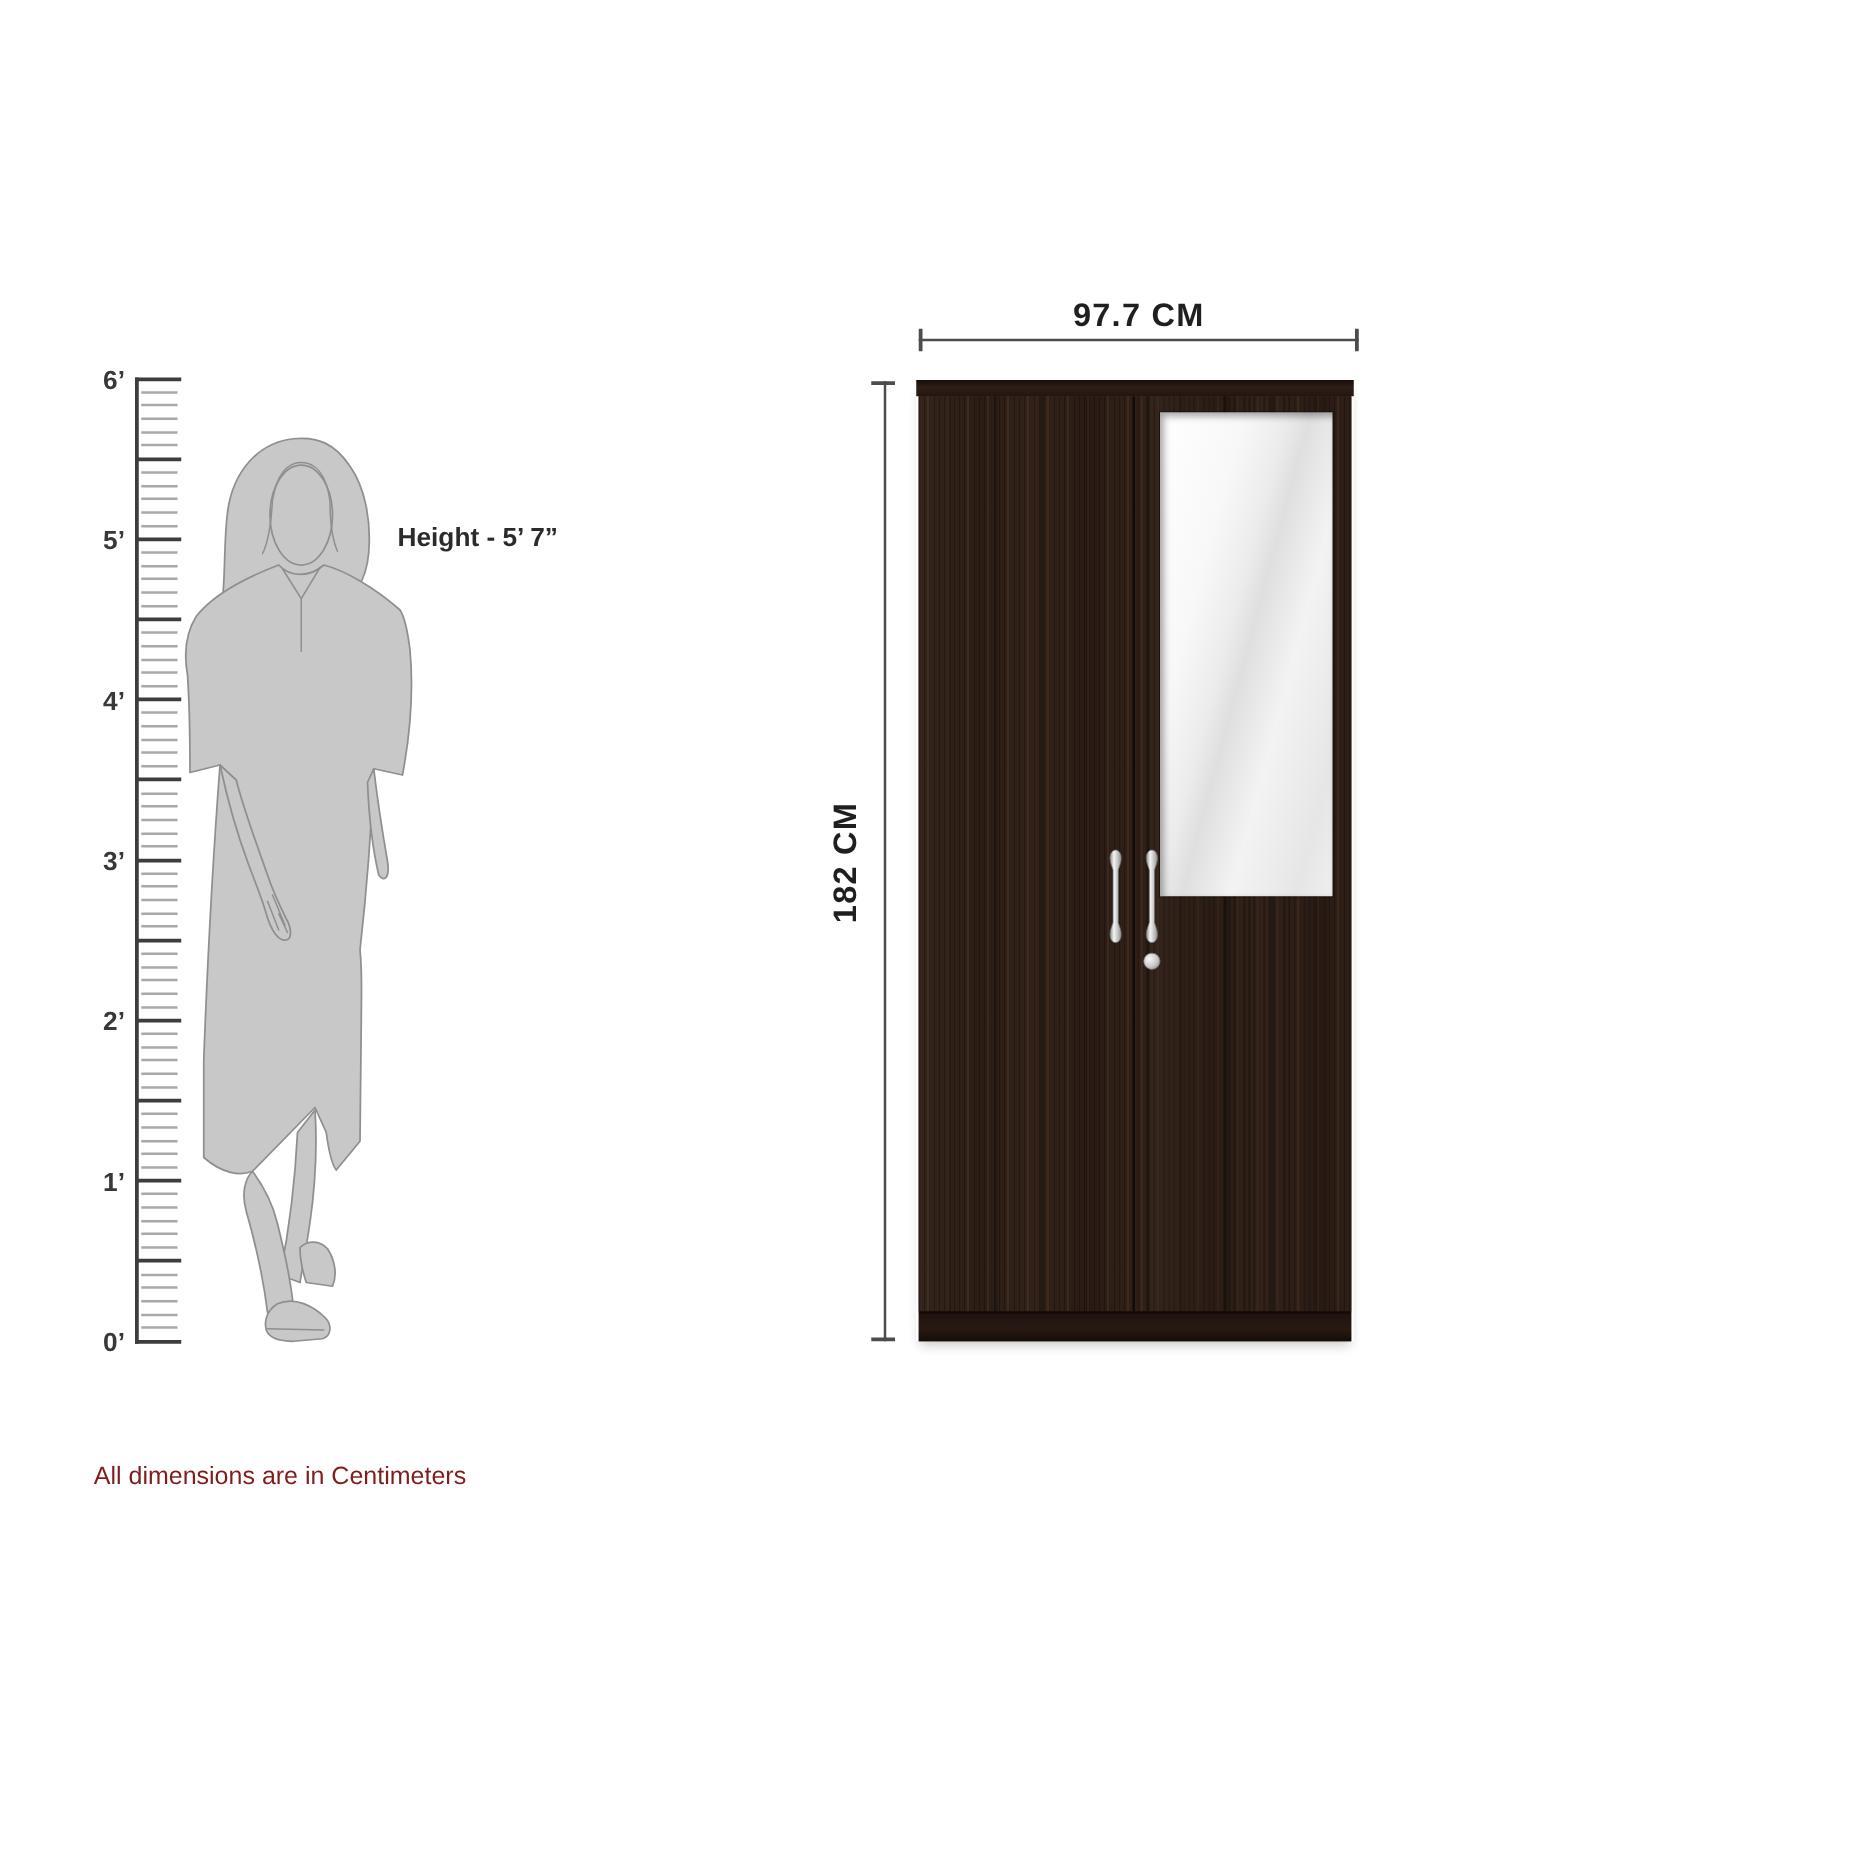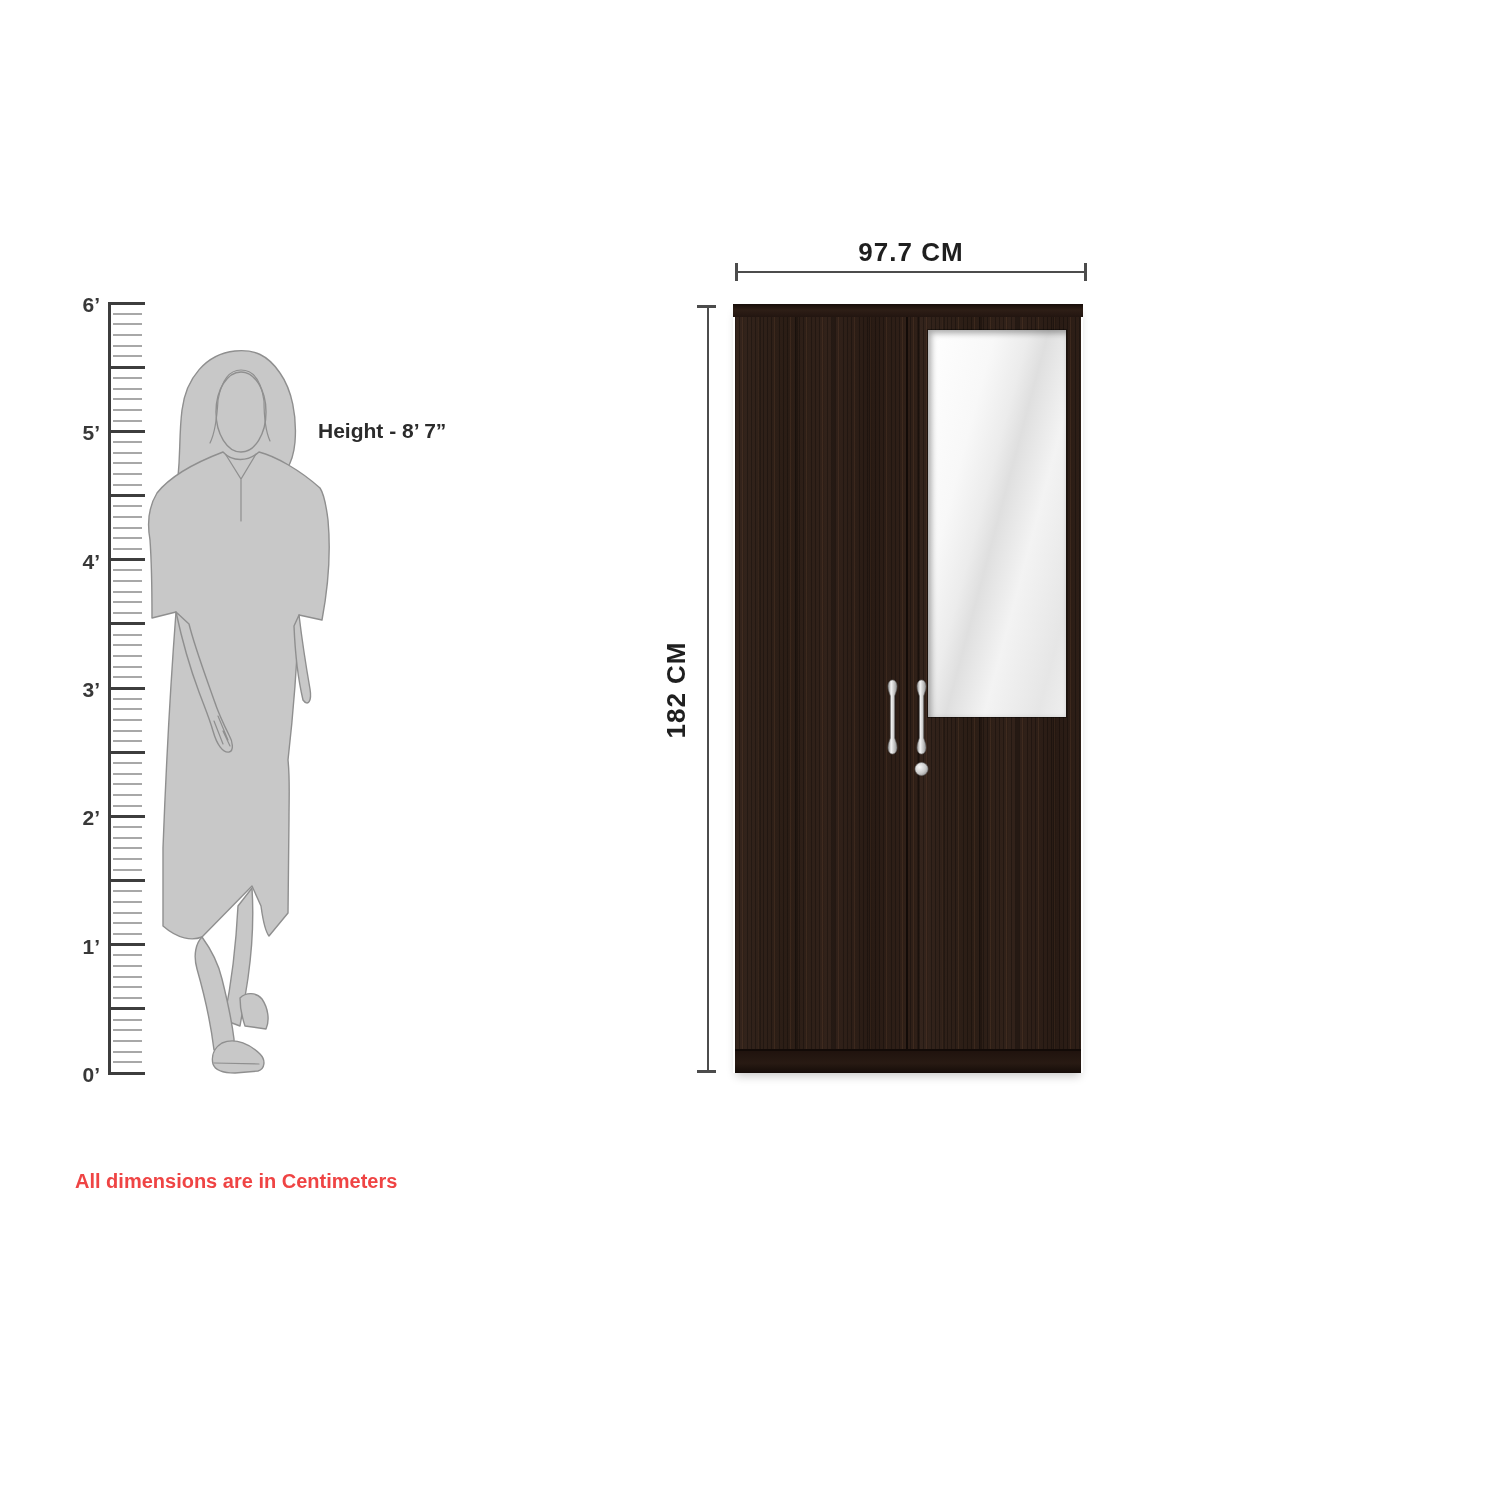--- a/index.html
+++ b/index.html
@@ -61,21 +61,21 @@
     background:linear-gradient(180deg,#20130e,#281a13 55%,#150c08);
     border-top:2px solid #120a07;box-sizing:border-box;
   }
   .mirror{
     position:absolute;left:193px;top:13px;width:138px;height:387px;
     background:linear-gradient(105deg,#ffffff 0%,#f8f8f8 28%,#ececec 42%,#dfdfdf 50%,#f3f3f3 66%,#e6e6e6 88%,#efefef 100%);
     box-shadow:inset 3px 3px 6px rgba(0,0,0,.35), 0 0 0 1px rgba(0,0,0,.38);
   }
   .hardware{position:absolute;left:150px;top:360px;width:45px;height:105px;}
   
-  .footnote{position:absolute;left:75px;top:1170px;font-size:20px;font-weight:700;color:#ef4444;}
+  .footnote{position:absolute;left:75px;top:1170px;font-size:20px;font-weight:400;color:#7f1d1d;}
 </style>
 </head>
 <body>
 
 <div class="stage">
 
   <div class="ruler" id="ruler">
     <div class="ruler-spine"></div>
   <div class="tick major" style="top: -1.5px;"></div>
       <div class="foot-label" style="top: -11px;">6’</div>
@@ -172,21 +172,21 @@
       <path d="M82,695 C74,700 71,708 73,716 C75,722 83,725 95,725 L118,723 C125,721 126,712 120,706 C111,697 96,689 82,695 Z"></path>
     </g>
     <g fill="none" stroke="#8f8f8f" stroke-width="1.2" stroke-linecap="round">
       <path d="M78,52 C82,30 90,22 101,22 C112,22 121,31 124,53 M78,52 C77,70 75,85 70,95 M124,53 C124,70 126,84 130,93"></path>
       <path d="M86,107 L101,131 L116,106 M101,131 L101,173"></path>
       <path d="M78,368 L88,392 M74,373 L83,396 M83,383 L90,398"></path>
       <path d="M74,715 L119,716"></path>
     </g>
   </svg>
 
-  <div class="height-label">Height - 8’ 7”</div>
+  <div class="height-label">Height - 5’ 7”</div>
 
   <div class="dim-w-label">97.7 CM</div>
   <div class="dim-w-line"></div>
   <div class="dim-h-line"></div>
   <div class="dim-h-label">182 CM</div>
 
   <div class="wardrobe">
     <div class="crown"></div>
     <div class="wbody">
       <div class="door left wood"></div>

